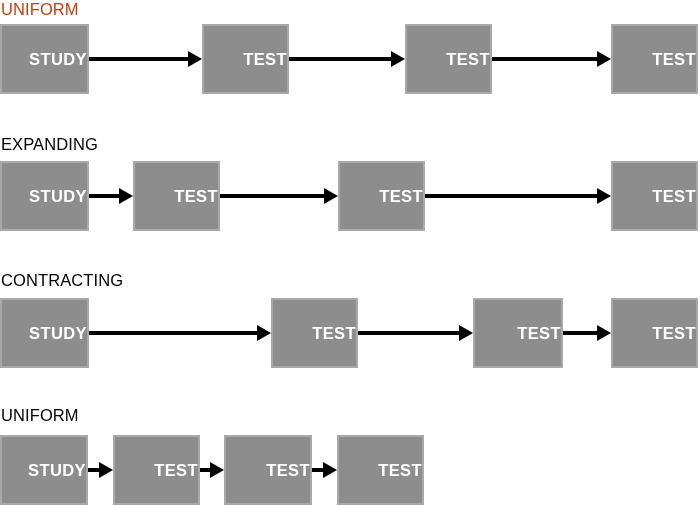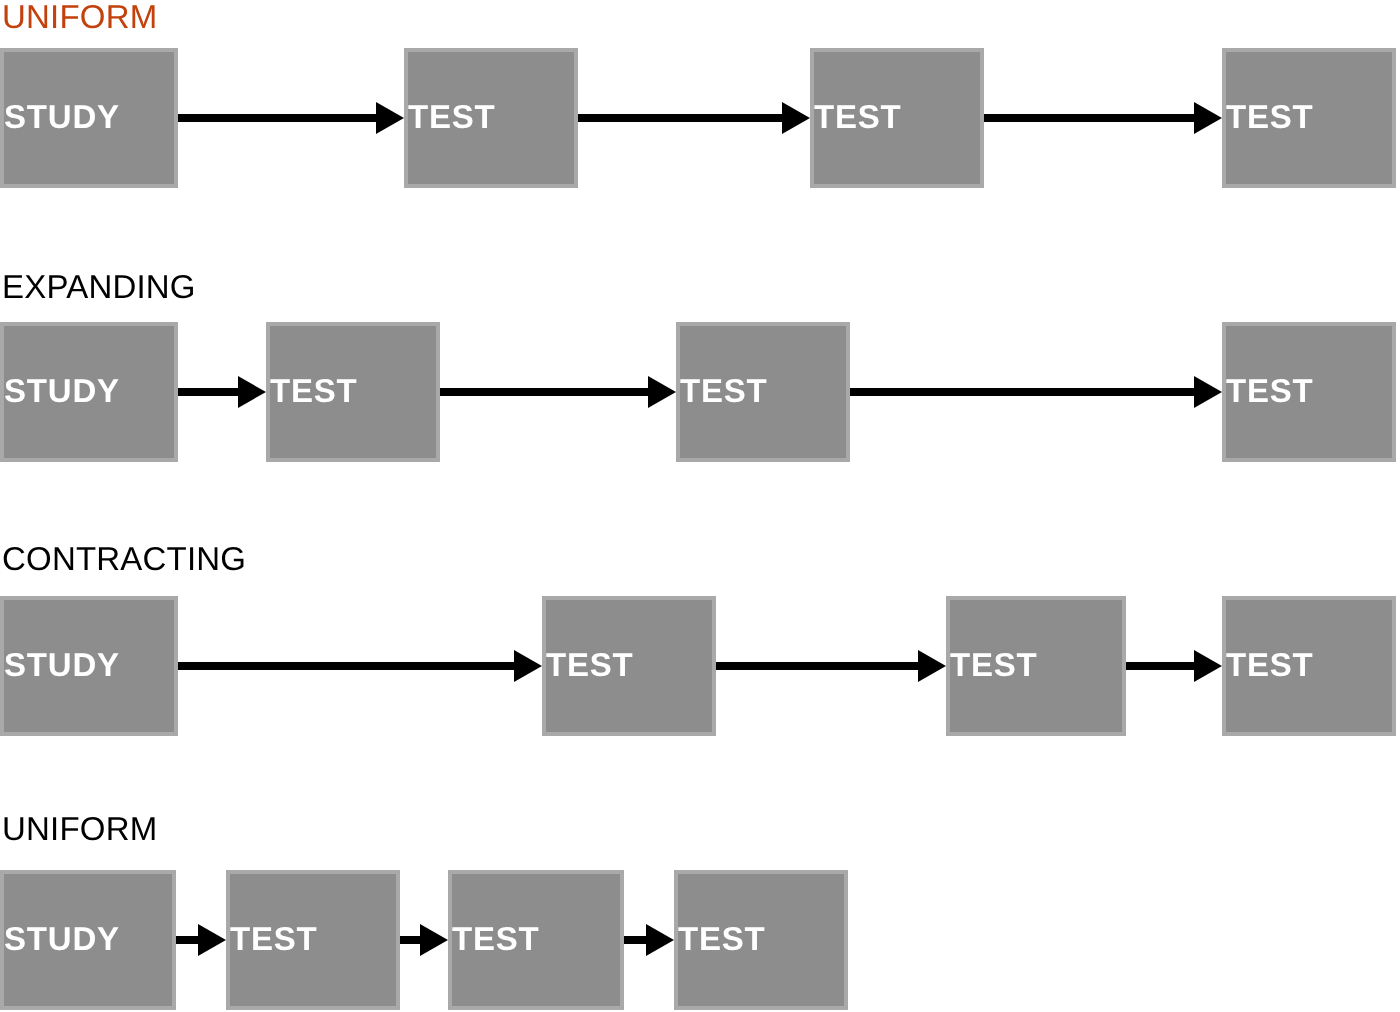--- a/index.html
+++ b/index.html
@@ -35,21 +35,21 @@
     line-height: 18px;
     white-space: nowrap;
   }
   .node-box {
     position: absolute;
     box-sizing: border-box;
     background: #8d8d8d;
     border: 2px solid #0f172a;
     display: flex;
     align-items: center;
-    justify-content: flex-start;
+    justify-content: flex-end;
   }
   .node-label {
     color: #ffffff;
     font-family: "Liberation Sans", sans-serif;
     font-size: 16.5px;
     font-weight: bold;
     letter-spacing: 0.4px;
     line-height: 1;
     white-space: nowrap;
     user-select: none;

